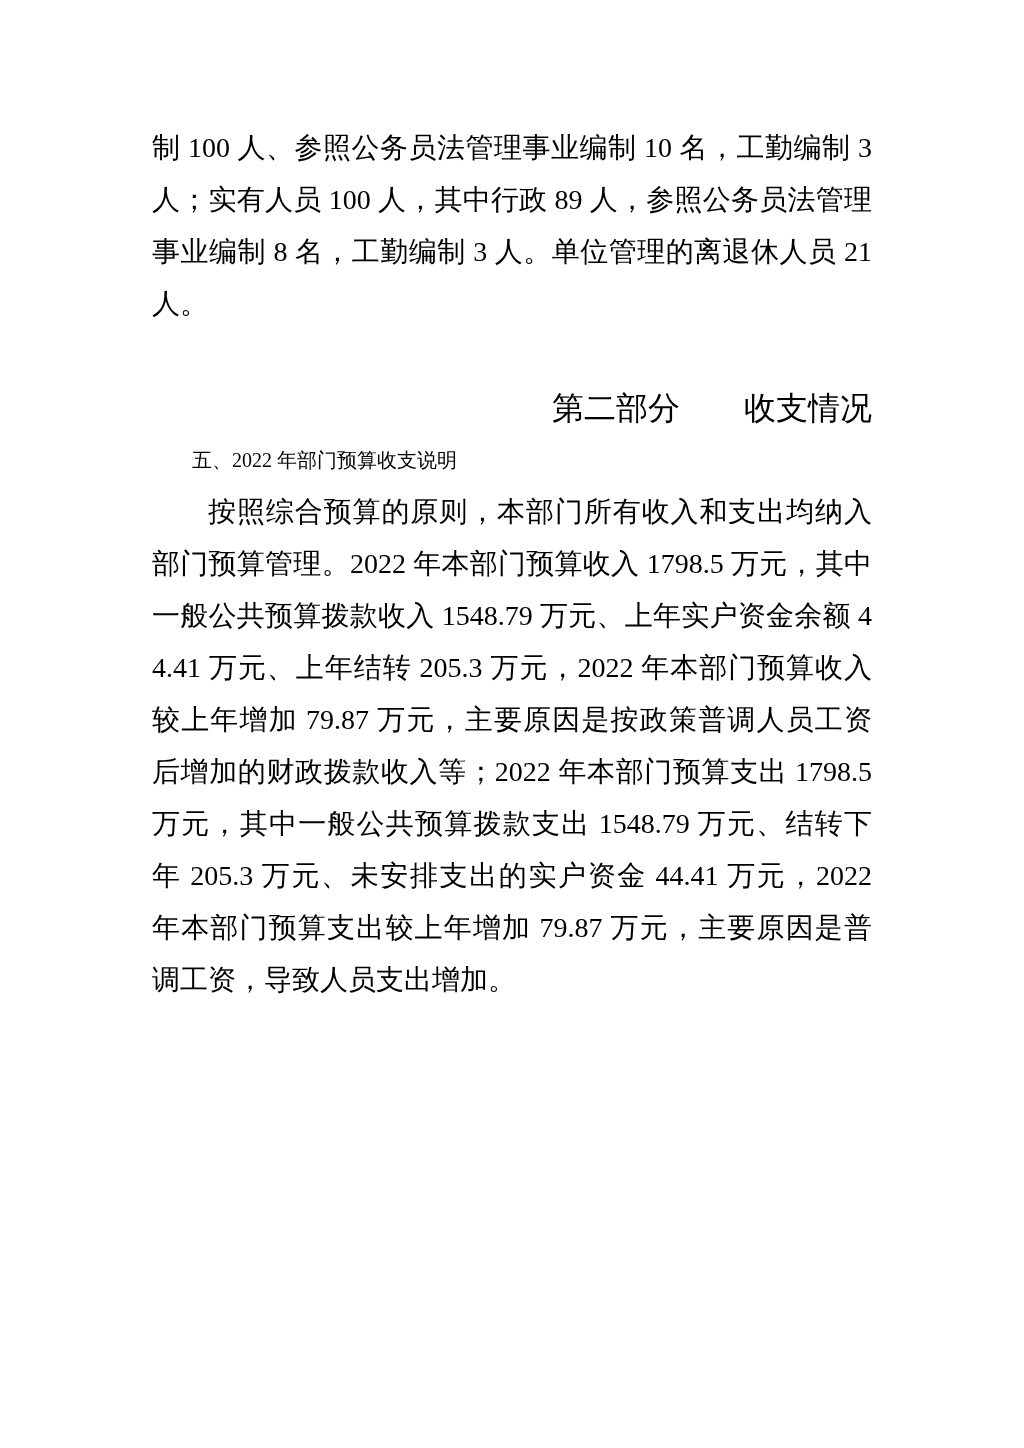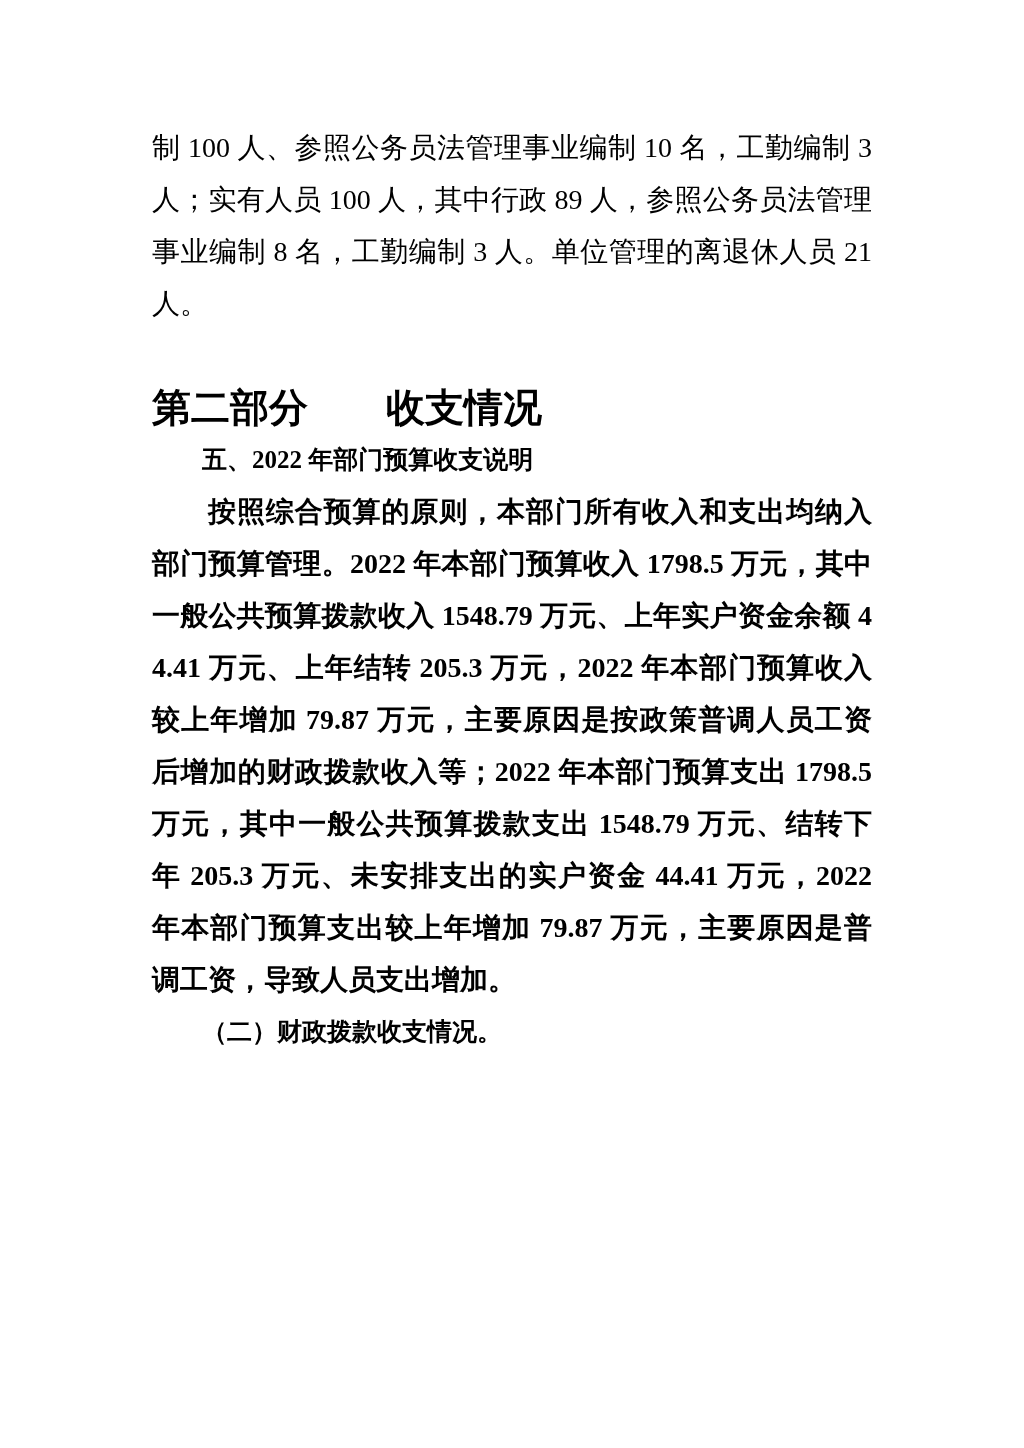--- a/index.html
+++ b/index.html
@@ -21,47 +21,45 @@
     overflow: hidden;
   }
   .body-par {
     margin: 0;
     text-align: justify;
     text-justify: inter-character;
     word-break: break-all;
   }
   .indent-2 {
     text-indent: 2em;
-    font-weight: bold;
   }
   .heading-center {
     margin: 52px 0 0 0;
-    font-size: 39px;
-    font-weight: bold;
-    text-align: left;
+    font-size: 32px;
+    font-weight: normal;
+    text-align: right;
     line-height: 52px;
   }
   .heading-sub {
     margin: 0;
-    font-size: 25px;
-    font-weight: bold;
+    font-size: 20px;
+    font-weight: normal;
     text-indent: 2em;
     line-height: 52px;
   }
 </style>
 </head>
 <body>
 
 <div class="page">
 
   <p class="body-par">制 100 人、参照公务员法管理事业编制 10 名，工勤编制 3 人；实有人员 100 人，其中行政 89 人，参照公务员法管理事业编制 8 名，工勤编制 3 人。单位管理的离退休人员 21 人。</p>
 
   <h2 class="heading-center">第二部分　　收支情况</h2>
 
   <h3 class="heading-sub">五、2022 年部门预算收支说明</h3>
 
 
   <p class="body-par indent-2">按照综合预算的原则，本部门所有收入和支出均纳入部门预算管理。2022 年本部门预算收入 1798.5 万元，其中一般公共预算拨款收入 1548.79 万元、上年实户资金余额 44.41 万元、上年结转 205.3 万元，2022 年本部门预算收入较上年增加 79.87 万元，主要原因是按政策普调人员工资后增加的财政拨款收入等；2022 年本部门预算支出 1798.5 万元，其中一般公共预算拨款支出 1548.79 万元、结转下年 205.3 万元、未安排支出的实户资金 44.41 万元，2022 年本部门预算支出较上年增加 79.87 万元，主要原因是普调工资，导致人员支出增加。</p>
 
-  <h4 class="heading-sub">（二）财政拨款收支情况。</h4>
 
 
 </div>
 
 </body></html>

